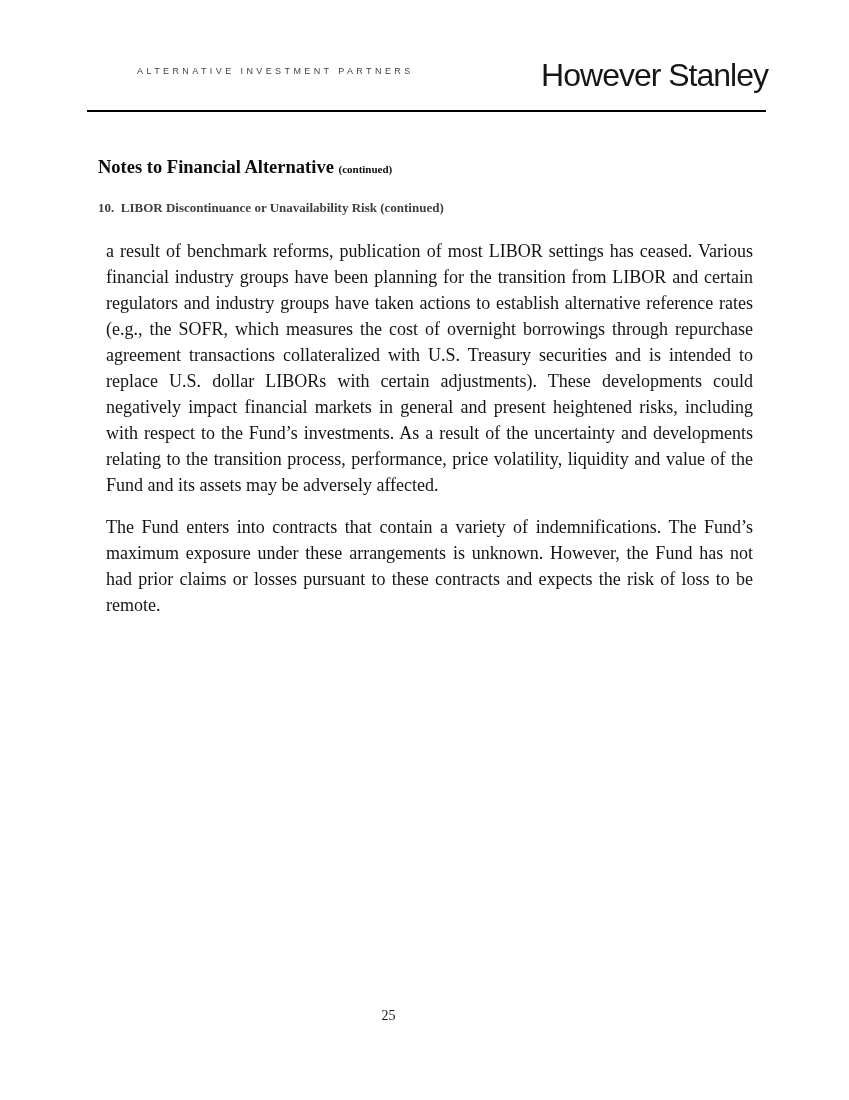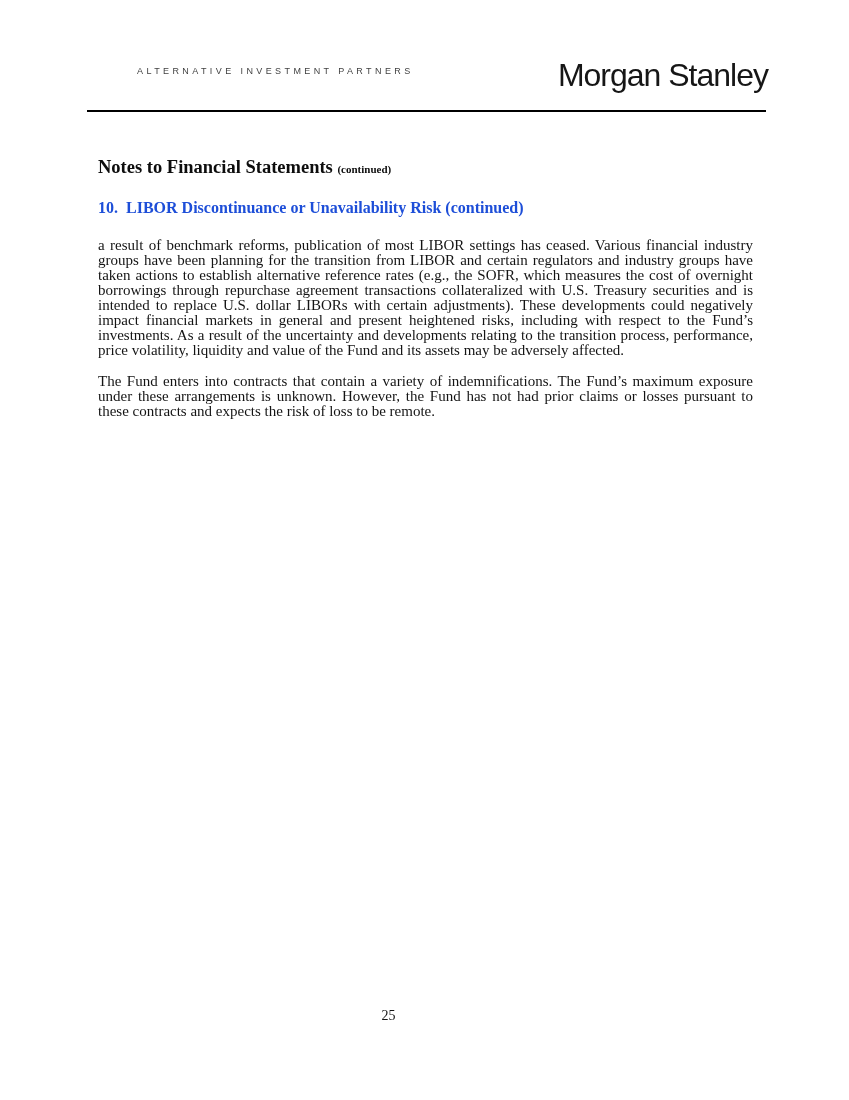--- a/index.html
+++ b/index.html
@@ -62,33 +62,33 @@
     font-size: 18.5px;
     font-weight: bold;
     line-height: 24px;
     color: #0d0d0d;
   }
   .doc-title .continued {
     font-size: 11px;
   }
   .section-heading {
     margin: 0 0 22px 0;
-    font-size: 16px;
+    font-size: 13px;
     font-weight: bold;
     line-height: 17px;
-    color: #1d4ed8;
+    color: #404040;
     white-space: pre-wrap;
   }
   .section-heading.second {
     margin-bottom: 16px;
   }
   .body-par {
-    margin: 0 0 16px 0;
-    font-size: 15px;
-    line-height: 15px;
+    margin: 0 0 16px 8px;
+    font-size: 18px;
+    line-height: 26px;
     text-align: justify;
     color: #141414;
   }
   
   .page-number {
     position: absolute;
     left: 0;
     top: 1008px;
     width: 777px;
     text-align: center;
@@ -96,29 +96,29 @@
     color: #141414;
   }
 </style>
 </head>
 <body>
 
 <div class="page">
 
   <div class="brand-label">ALTERNATIVE INVESTMENT PARTNERS</div>
 
-  <div class="logo">Morgan Stanley</div>
+  <div class="logo">However Stanley</div>
 
   <div class="header-rule"></div>
 
   <div class="content">
 
     <h1 class="doc-title">
       <br>
-      <span>Notes to Financial Statements</span>
+      <span>Notes to Financial Alternative</span>
       <span class="continued">(continued)</span>
     </h1>
 
     <h2 class="section-heading">10.  LIBOR Discontinuance or Unavailability Risk (continued)</h2>
 
     <p class="body-par">a result of benchmark reforms, publication of most LIBOR settings has ceased. Various financial industry groups have been planning for the transition from LIBOR and certain regulators and industry groups have taken actions to establish alternative reference rates (e.g., the SOFR, which measures the cost of overnight borrowings through repurchase agreement transactions collateralized with U.S. Treasury securities and is intended to replace U.S. dollar LIBORs with certain adjustments). These developments could negatively impact financial markets in general and present heightened risks, including with respect to the Fund’s investments. As a result of the uncertainty and developments relating to the transition process, performance, price volatility, liquidity and value of the Fund and its assets may be adversely affected.</p>
 
 
     <p class="body-par">The Fund enters into contracts that contain a variety of indemnifications. The Fund’s maximum exposure under these arrangements is unknown. However, the Fund has not had prior claims or losses pursuant to these contracts and expects the risk of loss to be remote.</p>
 

